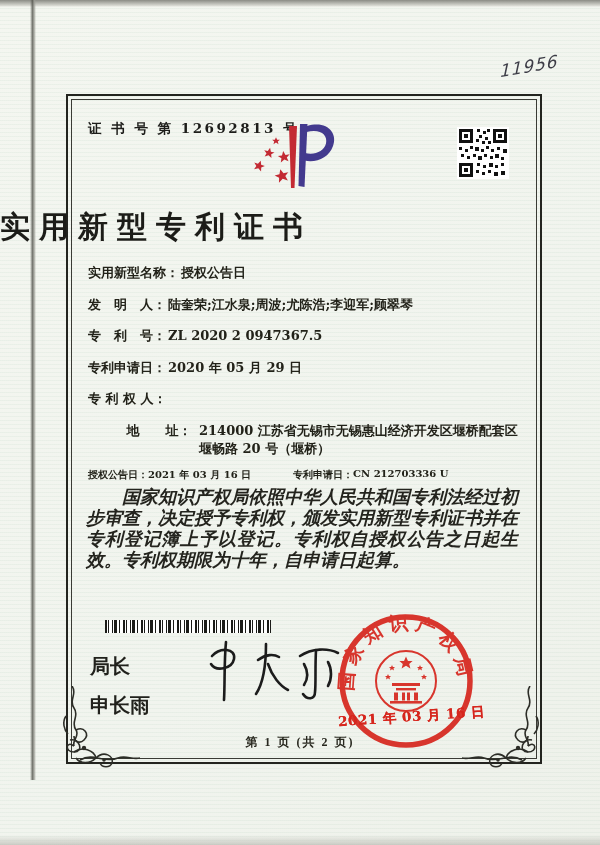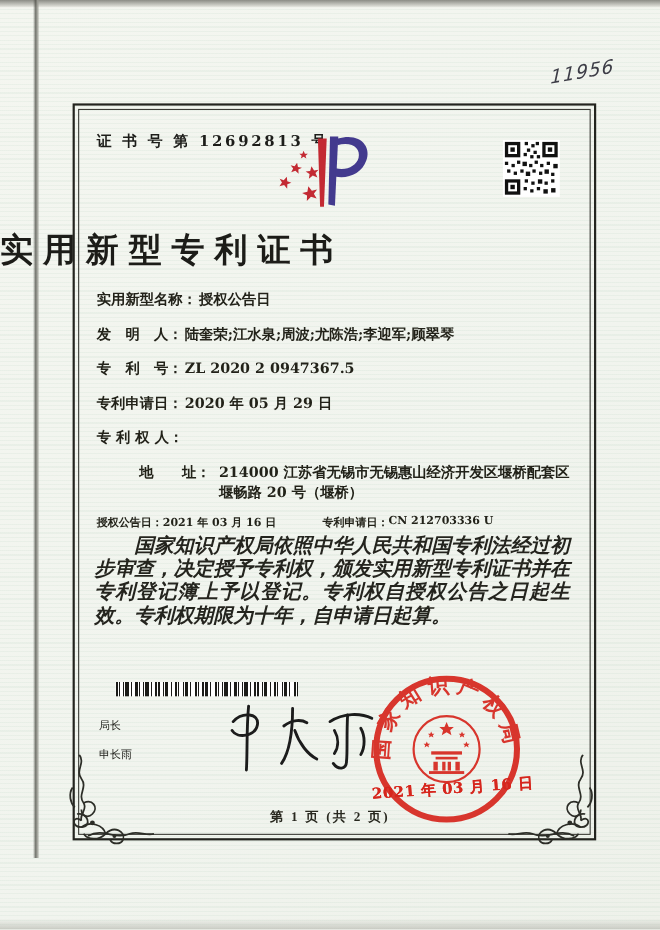--- a/index.html
+++ b/index.html
@@ -65,21 +65,21 @@
   .paragraphs p { text-indent:2em; margin-bottom:1px; }
 
   .barcode {
     position:absolute; left:105px; top:620px; width:166px; height:13px;
     background:repeating-linear-gradient(90deg,
       #1b1b18 0 2px, #fff 2px 3px, #1b1b18 3px 4px, #fff 4px 7px,
       #1b1b18 7px 8px, #fff 8px 9px, #1b1b18 9px 12px, #fff 12px 14px,
       #1b1b18 14px 15px, #fff 15px 18px);
   }
 
-  .signer { position:absolute; left:90px; top:653px; font-size:10px; font-weight:normal; color:#21211c; }
+  .signer { position:absolute; left:90px; top:653px; font-size:20px; font-weight:bold; color:#21211c; }
   .signer .t { margin-bottom:12px; }
   .signature { position:absolute; left:196px; top:630px; }
 
   .seal { position:absolute; left:336px; top:611px; opacity:.92; }
   .seal-date {
     position:absolute; left:338px; top:708px; width:150px;
     color:#d6261d; font-size:13.5px; font-weight:bold; letter-spacing:.5px;
     transform:rotate(-4deg); white-space:nowrap; text-shadow:0 0 .4px #d6261d;
   }
 

